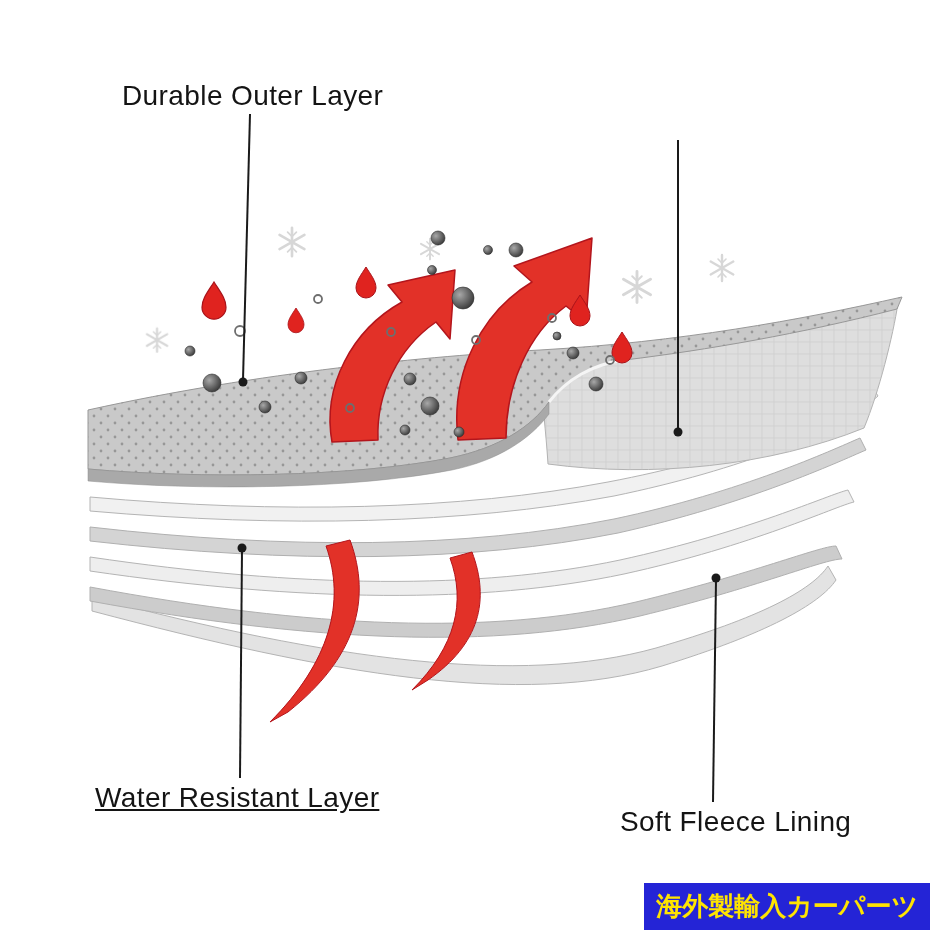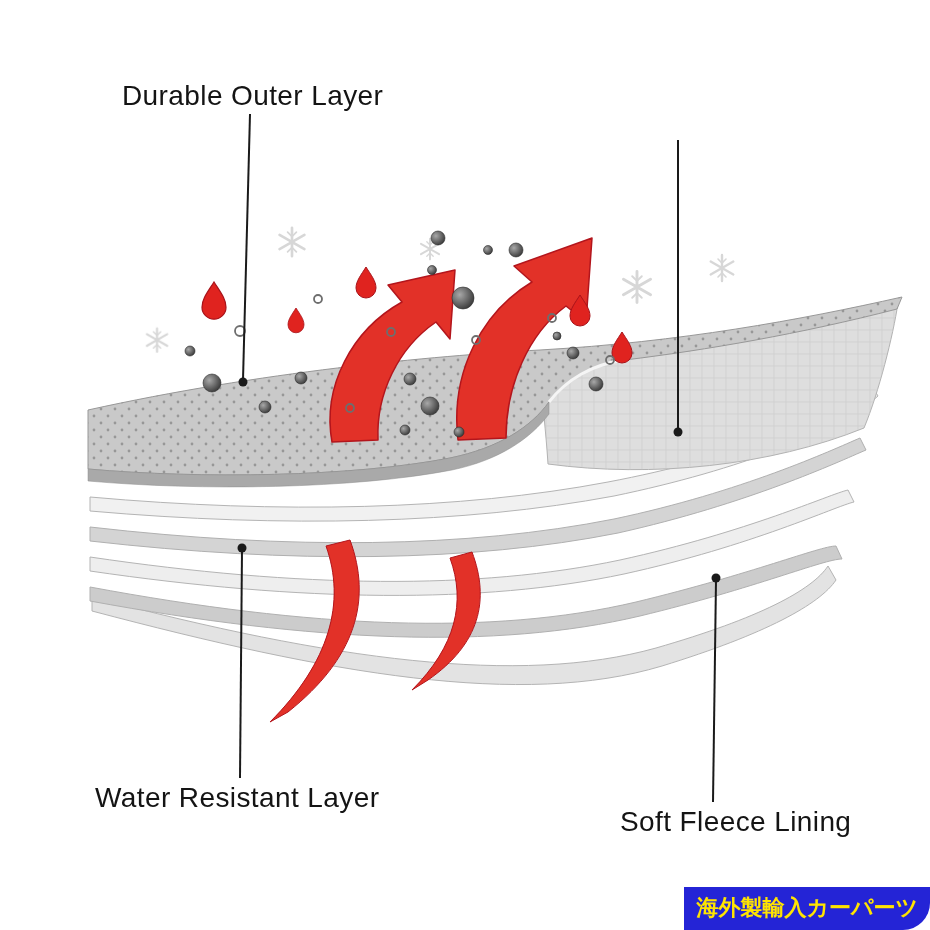--- a/index.html
+++ b/index.html
@@ -3,37 +3,36 @@
 <meta charset="utf-8">
 <style>
   html, body { margin: 0; padding: 0; background: #ffffff; }
   .canvas {
     position: relative;
     width: 930px;
     height: 930px;
     background: #ffffff;
     overflow: hidden;
     font-family: "Liberation Sans", sans-serif;
-    border-radius: 27px;
   }
   svg.scene { position: absolute; left: 0; top: 0; }
   .label {
     position: absolute;
     font-size: 28px;
     color: #141414;
     white-space: nowrap;
     letter-spacing: 0.4px;
   }
   .badge {
     position: absolute;
     right: 0;
     bottom: 0;
     background: #2424d6;
     color: #ffe400;
-    font-size: 22px;
+    font-size: 26px;
     font-weight: bold;
     line-height: 1;
     padding: 10px 12px 11px 12px;
     font-family: "DejaVu Sans", sans-serif;
     white-space: nowrap;
   }
 </style>
 </head>
 <body>
 
@@ -141,19 +140,19 @@
         <circle cx="678" cy="432" r="4.5"></circle>
         <circle cx="242" cy="548" r="4.5"></circle>
         <circle cx="716" cy="578" r="4.5"></circle>
       </g>
     </g>
   </svg>
 
   <div class="label" style="left:122px; top:80px;">Durable Outer Layer</div>
 
 
-  <div class="label" style="left:95px; top:782px;">Water Resistant Layer</div>
+  <div class="label" style="left:95px; top:782px;text-decoration:underline;">Water Resistant Layer</div>
 
   <div class="label" style="left:620px; top:806px;">Soft Fleece Lining</div>
 
   <div class="badge">海外製輸入カーパーツ</div>
 
 </div>
 
 </body></html>

